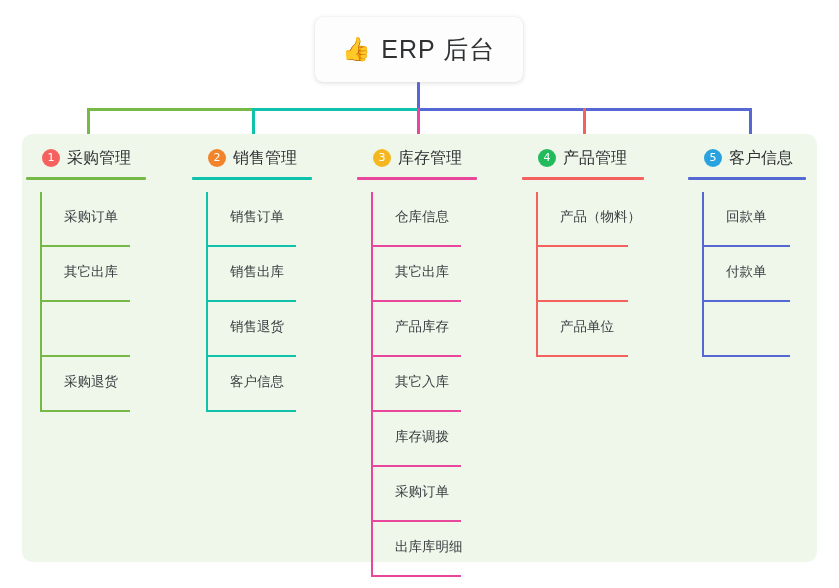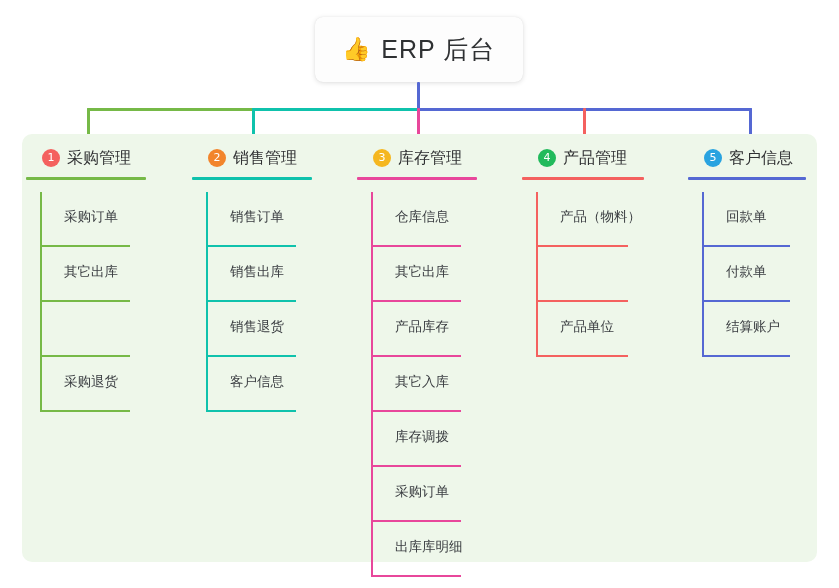--- a/index.html
+++ b/index.html
@@ -225,19 +225,18 @@
             <span class="item-label">回款单</span>
           </div>
           <div class="item">
             <div class="item-spine" style="background: rgb(85, 104, 211);"></div>
             <div class="item-rule" style="background: rgb(85, 104, 211); width: 88px;"></div>
             <span class="item-label">付款单</span>
           </div>
           <div class="item">
             <div class="item-spine" style="background: rgb(85, 104, 211);"></div>
             <div class="item-rule" style="background: rgb(85, 104, 211); width: 88px;"></div>
-            <span class="item-label">结算账户</span>
           </div>
         </div>
       </div>
     </div>
 
 </div>
 
 </body></html>

